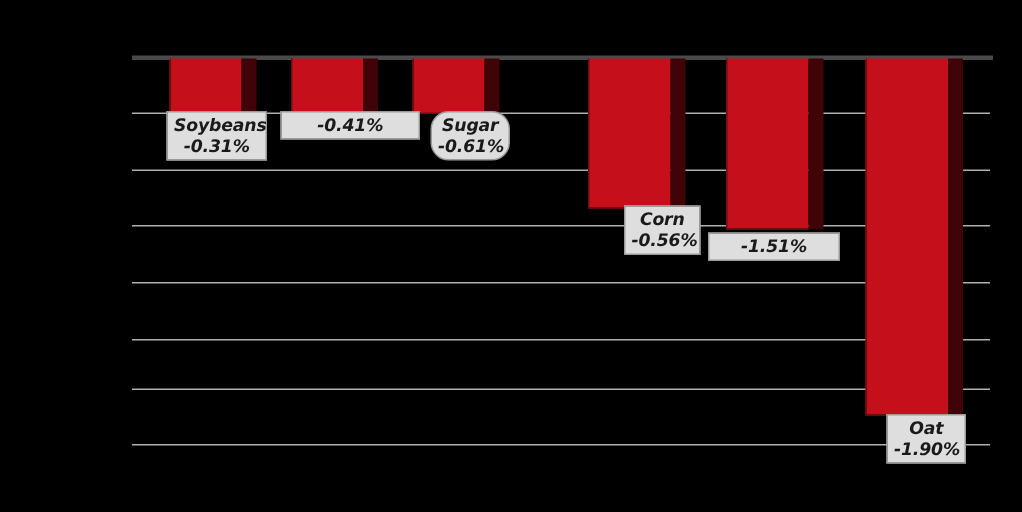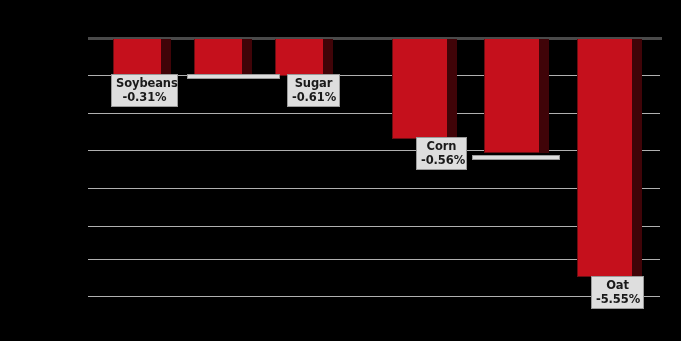--- a/index.html
+++ b/index.html
@@ -15,20 +15,21 @@
     width: 681px;
     height: 341px;
     background: #000000;
   }
   .plot-area {
     position: absolute;
     left: 88px;
     top: 0px;
     width: 572px;
     height: 264px;
+    font-style: italic;
   }
   .gridline {
     position: absolute;
     left: 0;
     width: 572px;
     height: 1px;
     background: #b0b0b0;
   }
   .zero-axis {
     position: absolute;
@@ -114,30 +115,32 @@
           <div class="bar-body" style="width: 55px; background: rgb(197, 16, 28);"></div>
           <div class="bar-shadow" style="left: 55px; width: 10px; background: rgb(64, 4, 8);"></div>
         </div>
       </div>
     <div id="bar-labels">
         <div class="bar-label" style="left: 23px; top: 74px; width: 67px;">
           <span class="lab-name">Soybeans</span>
           <span class="lab-val">-0.31%</span>
         </div>
         <div class="bar-label" style="left: 99px; top: 74px; width: 93px;">
+          <span class="lab-val">-0.41%</span>
         </div>
-        <div class="bar-label" style="left: 199px; top: 74px; width: 53px;">
+        <div class="bar-label" style="left: 199px; top: 74px; width: 53px; border-radius: 12px;">
           <span class="lab-name">Sugar</span>
           <span class="lab-val">-0.61%</span>
         </div>
         <div class="bar-label" style="left: 308px; top: 137px; width: 51px; margin-left: 20px;">
           <span class="lab-name">Corn</span>
           <span class="lab-val">-0.56%</span>
         </div>
         <div class="bar-label" style="left: 384px; top: 155px; width: 88px;">
+          <span class="lab-val">-1.51%</span>
         </div>
         <div class="bar-label" style="left: 503px; top: 276px; width: 53px;">
           <span class="lab-name">Oat</span>
-          <span class="lab-val">-5.55%</span>
+          <span class="lab-val">-1.90%</span>
         </div>
       </div>
   </div>
 </div>
 
 </body></html>

